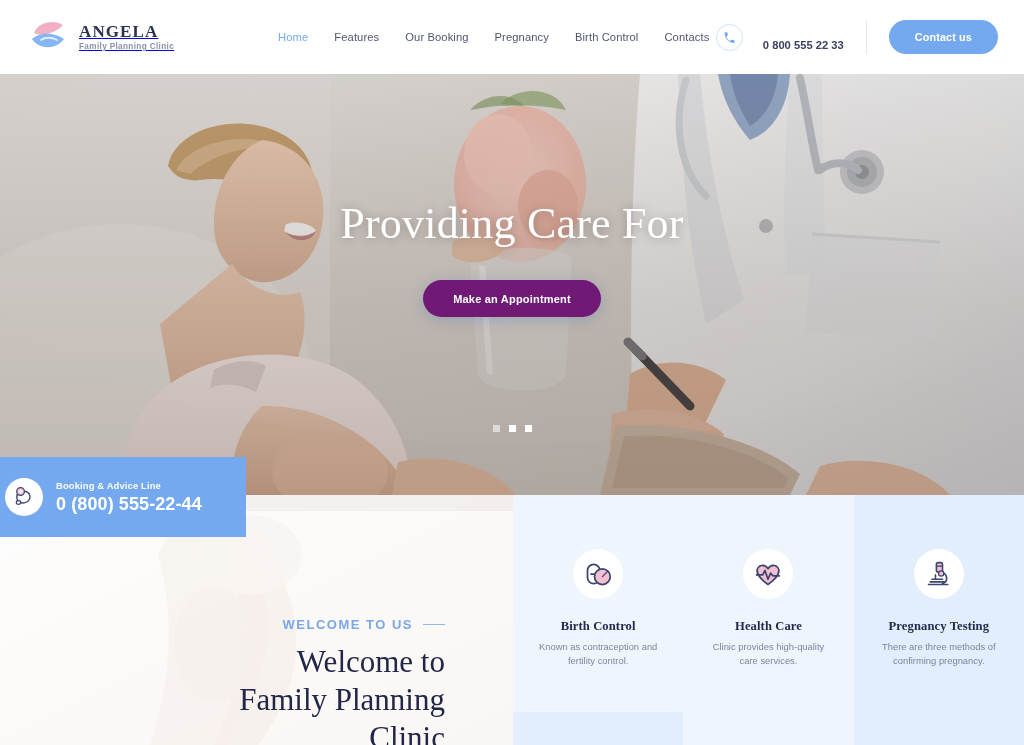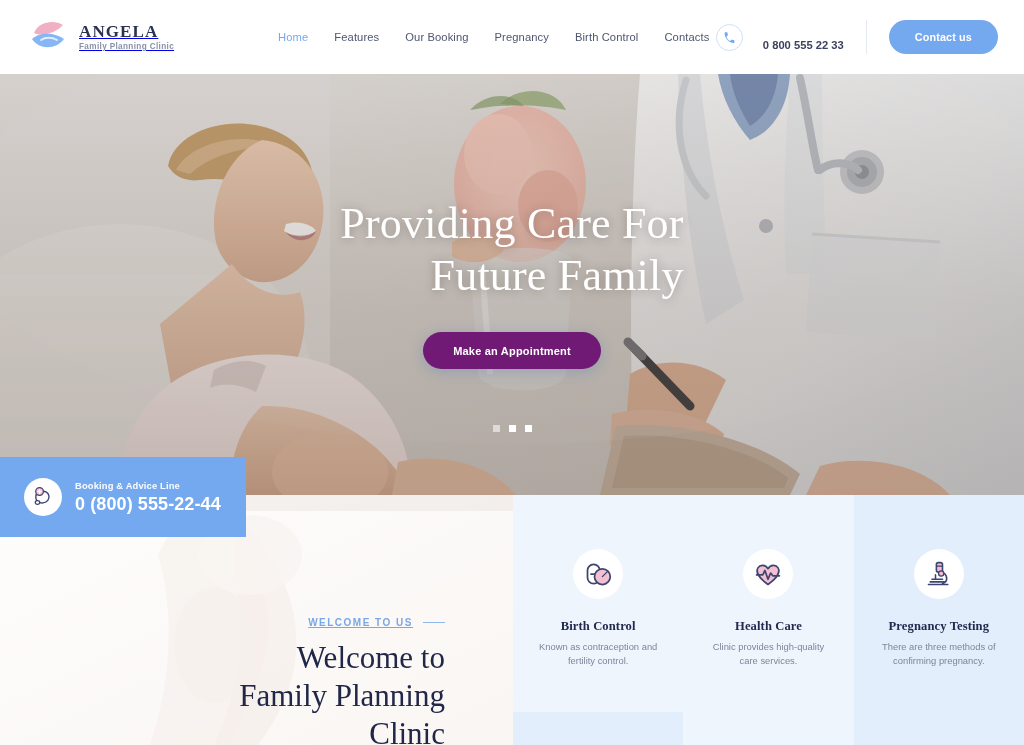--- a/index.html
+++ b/index.html
@@ -65,21 +65,21 @@
     position:absolute; inset:0;
     background:linear-gradient(180deg, rgba(90,75,65,.13) 0%, rgba(95,78,66,.26) 55%, rgba(88,72,62,.30) 100%);
   }
   .hero-content {
     position:absolute; inset:0; display:flex; flex-direction:column;
     align-items:center; justify-content:flex-start; padding-top:128px;
     z-index:5;
   }
   .hero-title {
     font-family:"Liberation Serif", serif;
-    font-size:44px; line-height:1.0; color:#ffffff; text-align:right;
+    font-size:44px; line-height:1.0; color:#ffffff; text-align:left;
     font-weight:400; letter-spacing:.2px;
     text-shadow:0 1px 10px rgba(60,45,35,.35);
   }
   .hero-title .l2 { display:block; margin-top:8px; }
   .hero-btn {
     margin-top:34px; background:#701a75; color:#ffffff; border:none;
     border-radius:22px; height:37px; padding:0 30px;
     font-size:11px; font-weight:700; cursor:pointer;
     font-family:"Liberation Sans", sans-serif; letter-spacing:.2px;
     box-shadow:0 3px 14px rgba(60,110,190,.28);
@@ -88,21 +88,21 @@
     position:absolute; left:0; right:0; top:351px;
     display:flex; justify-content:center; gap:9px; z-index:6;
   }
   .hero-dot { width:7px; height:7px; background:rgba(255,255,255,.55); cursor:pointer; }
   .hero-dot.active { background:#ffffff; }
 
   
   .booking {
     position:absolute; left:0; top:457px; width:246px; height:80px;
     background:#74a9f0; z-index:30; display:flex; align-items:center;
-    padding-left:24px;
+    padding-left:5px;
   }
   .booking-icon {
     width:38px; height:38px; border-radius:50%; background:#ffffff;
     display:flex; align-items:center; justify-content:center; flex:none;
   }
   .booking-text { margin-left:13px; }
   .booking-label {
     font-size:9.4px; color:#ffffff; font-weight:700; letter-spacing:.15px;
     opacity:.97;
   }
@@ -121,21 +121,21 @@
     overflow:hidden; background:#fdfcfb;
   }
   .welcome-bg { position:absolute; inset:0; opacity:.5; }
   .welcome-inner {
     position:absolute; right:68px; top:122px; text-align:right; z-index:3;
   }
   .welcome-eyebrow-row {
     display:flex; align-items:center; justify-content:flex-end; gap:10px;
   }
   .welcome-eyebrow {
-    font-size:10px; letter-spacing:1.5px; color:#7aa7e8; font-weight:700;text-decoration:underline;
+    font-size:13px; letter-spacing:1.5px; color:#7aa7e8; font-weight:700;
   }
   .welcome-dash { width:22px; height:1.6px; background:#8fb6ee; }
   .welcome-title {
     font-family:"Liberation Serif", serif;
     font-size:31px; line-height:1.22; color:#212748; font-weight:400;
     margin-top:11px; text-align:right;
   }
 
   .cards {
     position:absolute; left:513px; top:0; width:511px; height:250px;
@@ -304,21 +304,20 @@
         <path d="M820 392 C860 380, 920 388, 950 421 L806 421 Z" fill="#e6b89c" opacity=".9"></path>
 
         <ellipse cx="512" cy="150" rx="560" ry="220" fill="#ffffff" opacity=".07"></ellipse>
       </svg>
     </div>
     <div class="hero-overlay"></div>
 
     <div class="hero-content">
       <h1 class="hero-title">
         <span>Providing Care For</span>
-        <span class="l2">Future Family</span>
       </h1>
       <button class="hero-btn">Make an Appointment</button>
     </div>
 
     <div class="hero-dots">
       <span class="hero-dot"></span>
       <span class="hero-dot active"></span>
       <span class="hero-dot active"></span>
     </div>
   </section>

